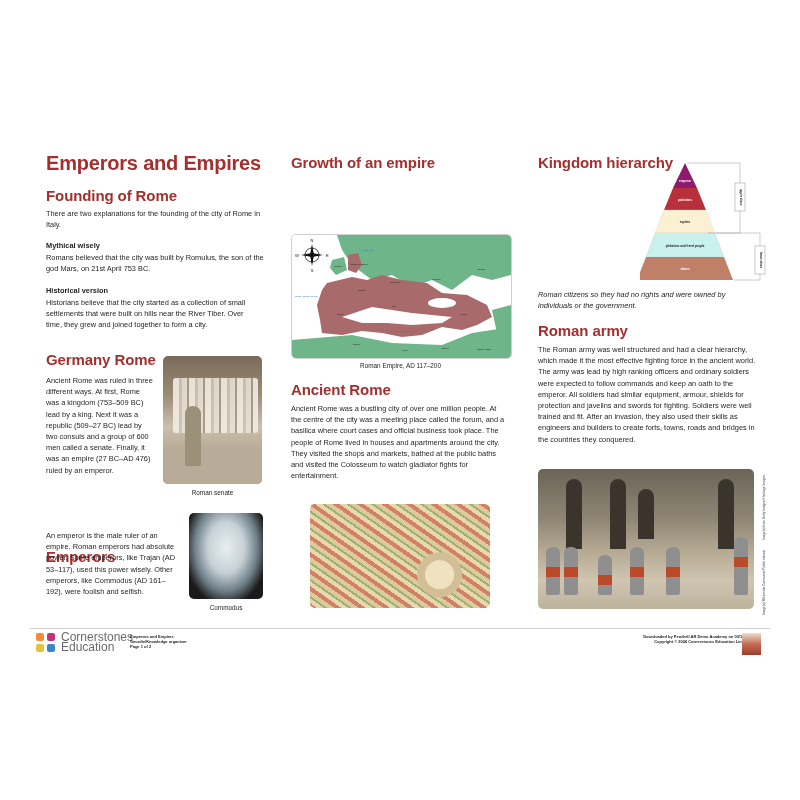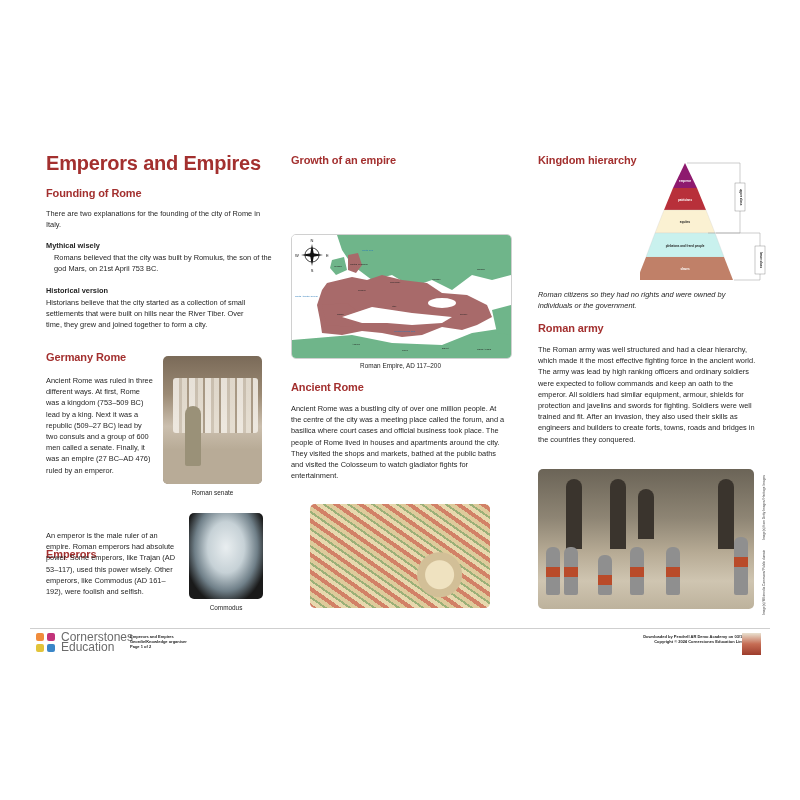--- a/index.html
+++ b/index.html
@@ -1,21 +1,21 @@
 <!DOCTYPE html>
 <html><head>
 <meta charset="utf-8">
 <style>
   html, body { margin: 0; padding: 0; background: #ffffff; }
   body { width: 800px; height: 800px; position: relative; overflow: hidden;
          font-family: "Liberation Sans", "DejaVu Sans", sans-serif; color: #1a1a1a; }
   .page { position: absolute; left: 0; top: 0; width: 800px; height: 800px; }
   h1, h2, h3 { margin: 0; color: #a3302f; font-weight: bold; }
   .title { position: absolute; left: 46px; top: 152px; font-size: 20px; letter-spacing: -0.2px; }
-  .h2 { position: absolute; font-size: 11px; letter-spacing: -0.1px; text-align: right; }
+  .h2 { position: absolute; font-size: 15px; letter-spacing: -0.1px; text-align: right; }
   .p { position: absolute; font-size: 7.4px; line-height: 11.2px; color: #1f1f1f; margin: 0; }
   .sub { position: absolute; font-size: 7.4px; font-weight: bold; color: #1f1f1f; }
   .img { position: absolute; border-radius: 5px; overflow: hidden; }
   .caption { position: absolute; font-size: 6.4px; color: #1f1f1f; text-align: center; }
 
   
   .senate { left: 163px; top: 356px; width: 99px; height: 128px;
             background: linear-gradient(180deg, #7a6a58 0%, #9b8a74 30%, #cbbfae 55%, #b6a994 75%, #8f8070 100%); }
   .senate .rows { position:absolute; left:10px; right:4px; top:22px; height:55px;
             background: repeating-linear-gradient(90deg, #f1ece4 0 6px, #cfc5b6 6px 9px, #e8e1d5 9px 14px, #a99a86 14px 16px);
@@ -65,21 +65,21 @@
 </head>
 <body>
 
 <div class="page">
 
   <h1 class="title">Emperors and Empires</h1>
 
   <h2 class="h2" style="left:46px;top:187px;">Founding of Rome</h2>
   <p class="p" style="left:46px;top:208px;width:215px;">There are two explanations for the founding of the city of Rome in Italy.</p>
   <div class="sub" style="left:46px;top:241px;">Mythical wisely</div>
-  <p class="p" style="left:46px;top:252px;width:218px;margin-left:8px;">Romans believed that the city was built by Romulus, the son of the god Mars, on 21st April 753 BC.</p>
+  <p class="p" style="left:46px;top:252px;width:218px;">Romans believed that the city was built by Romulus, the son of the god Mars, on 21st April 753 BC.</p>
   <div class="sub" style="left:46px;top:286px;">Historical version</div>
   <p class="p" style="left:46px;top:297px;width:215px;">Historians believe that the city started as a collection of small settlements that were built on hills near the River Tiber. Over time, they grew and joined together to form a city.</p>
 
   <h2 class="h2" style="left:46px;top:351px;">Germany Rome</h2>
   <p class="p" style="left:46px;top:375px;width:108px;">Ancient Rome was ruled in three different ways. At first, Rome was a kingdom (753–509 BC) lead by a king. Next it was a republic (509–27 BC) lead by two consuls and a group of 600 men called a senate. Finally, it was an empire (27 BC–AD 476) ruled by an emperor.</p>
   <div class="img senate">
     <div class="floor"></div>
       <div class="rows"></div>
       <div class="speaker"></div>
   </div>

